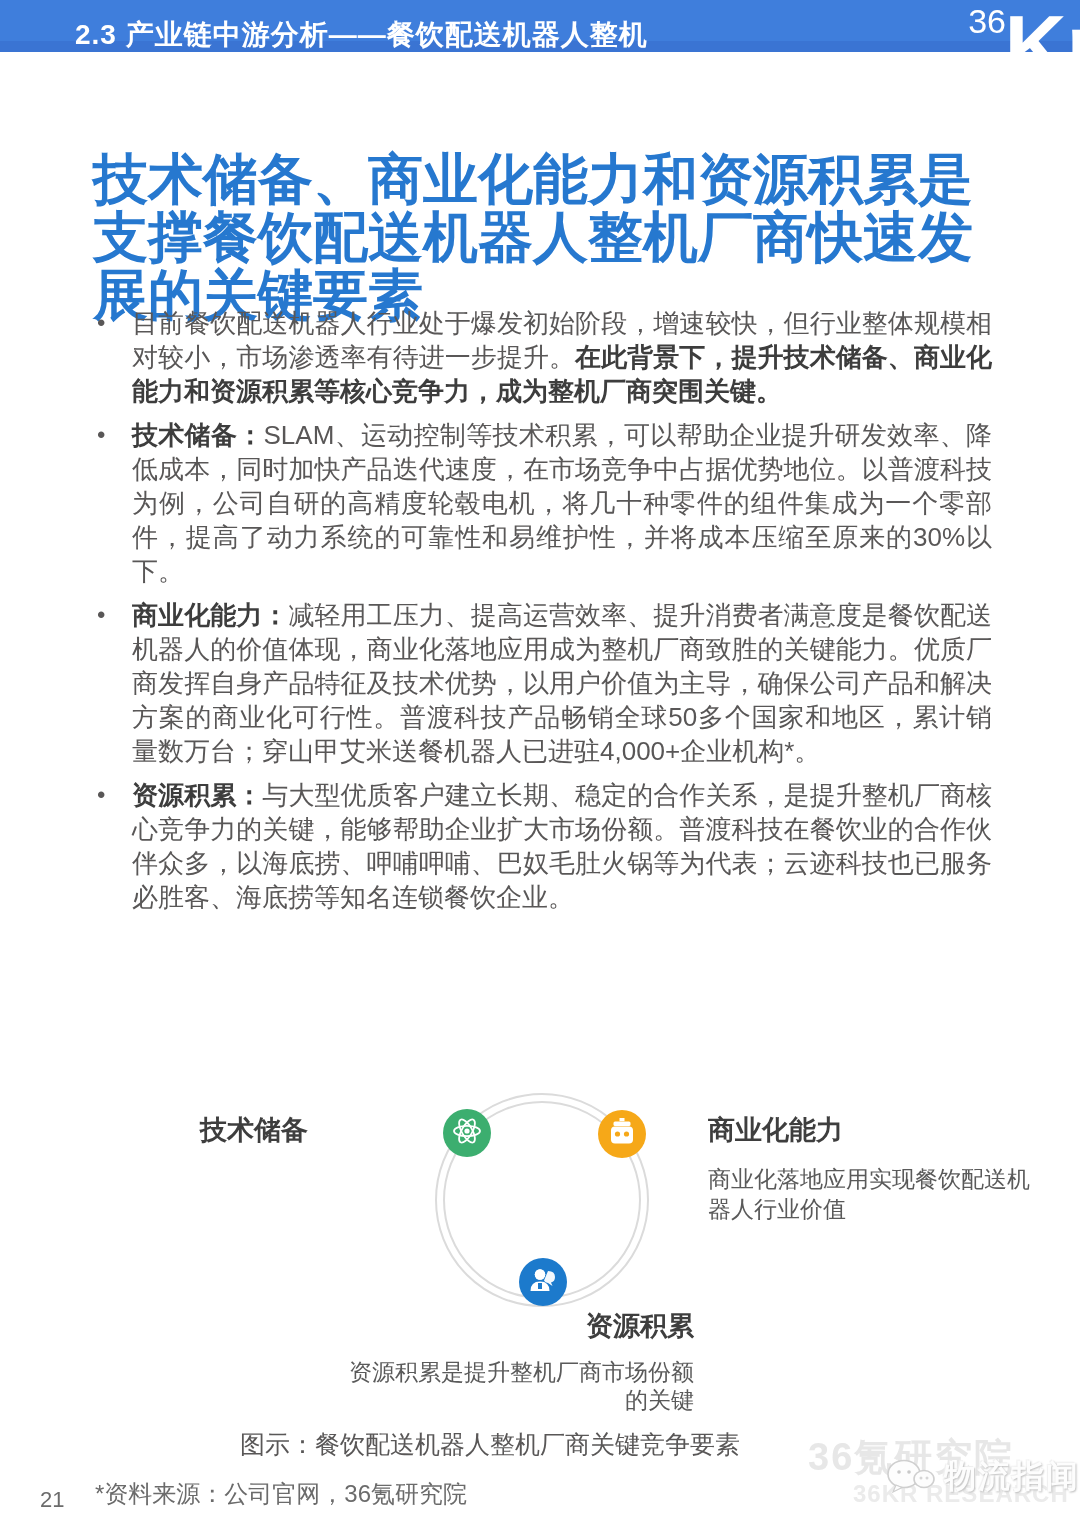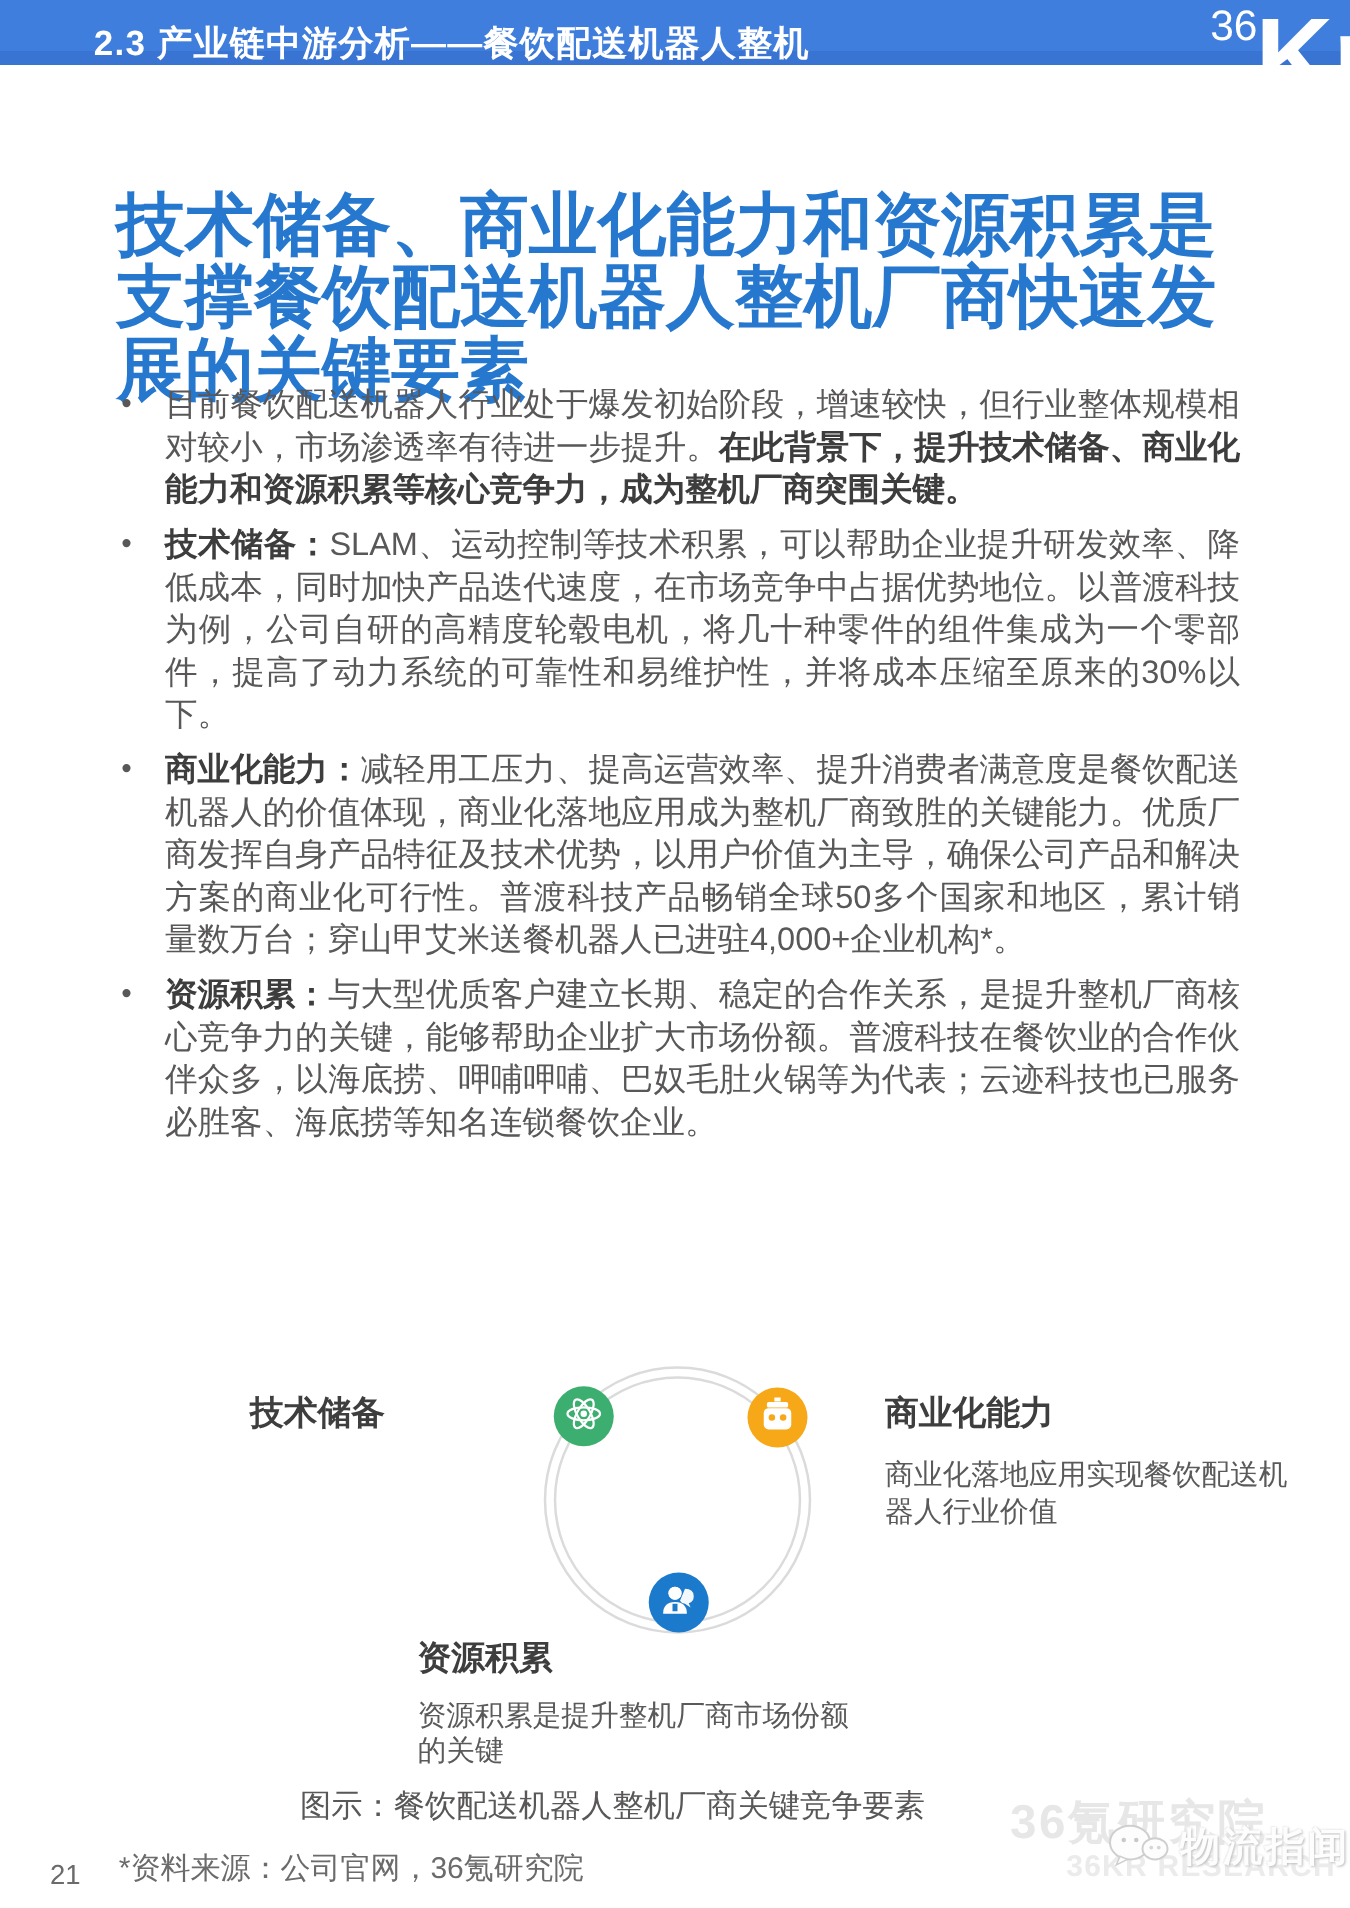--- a/index.html
+++ b/index.html
@@ -34,21 +34,21 @@
   .node-orange { left:598px; top:1110px; }
   .node-blue   { left:519px; top:1258px; }
 
   .dg-title { font-size:27px; font-weight:bold; color:#3E3E3E; }
   .dg-desc  { font-size:23px; line-height:30px; color:#5A5A5A; }
 
   .label-left  { position:absolute; left:108px; top:1112px; width:292px; text-align:center; }
   .label-left  .dg-title { margin-bottom:16px; }
   .label-right { position:absolute; left:708px; top:1112px; width:322px; text-align:left; }
   .label-right .dg-title { margin-bottom:16px; }
-  .label-bottom{ position:absolute; left:334px; top:1308px; width:360px; text-align:left; }
+  .label-bottom{ position:absolute; left:334px; top:1308px; width:360px; text-align:right; }
   .label-bottom .dg-title { margin-bottom:14px; }
   .label-bottom .dg-desc  { line-height:28px; }
 
   .caption { position:absolute; left:60px; top:1428px; width:860px; text-align:center;
              font-size:25px; color:#595757; }
 
   
   .footnote { position:absolute; left:95px; top:1478px; font-size:24px; color:#6B6B6B; }
   .page-num { position:absolute; left:40px; top:1487px; font-size:22px; color:#6B6B6B; }
 

